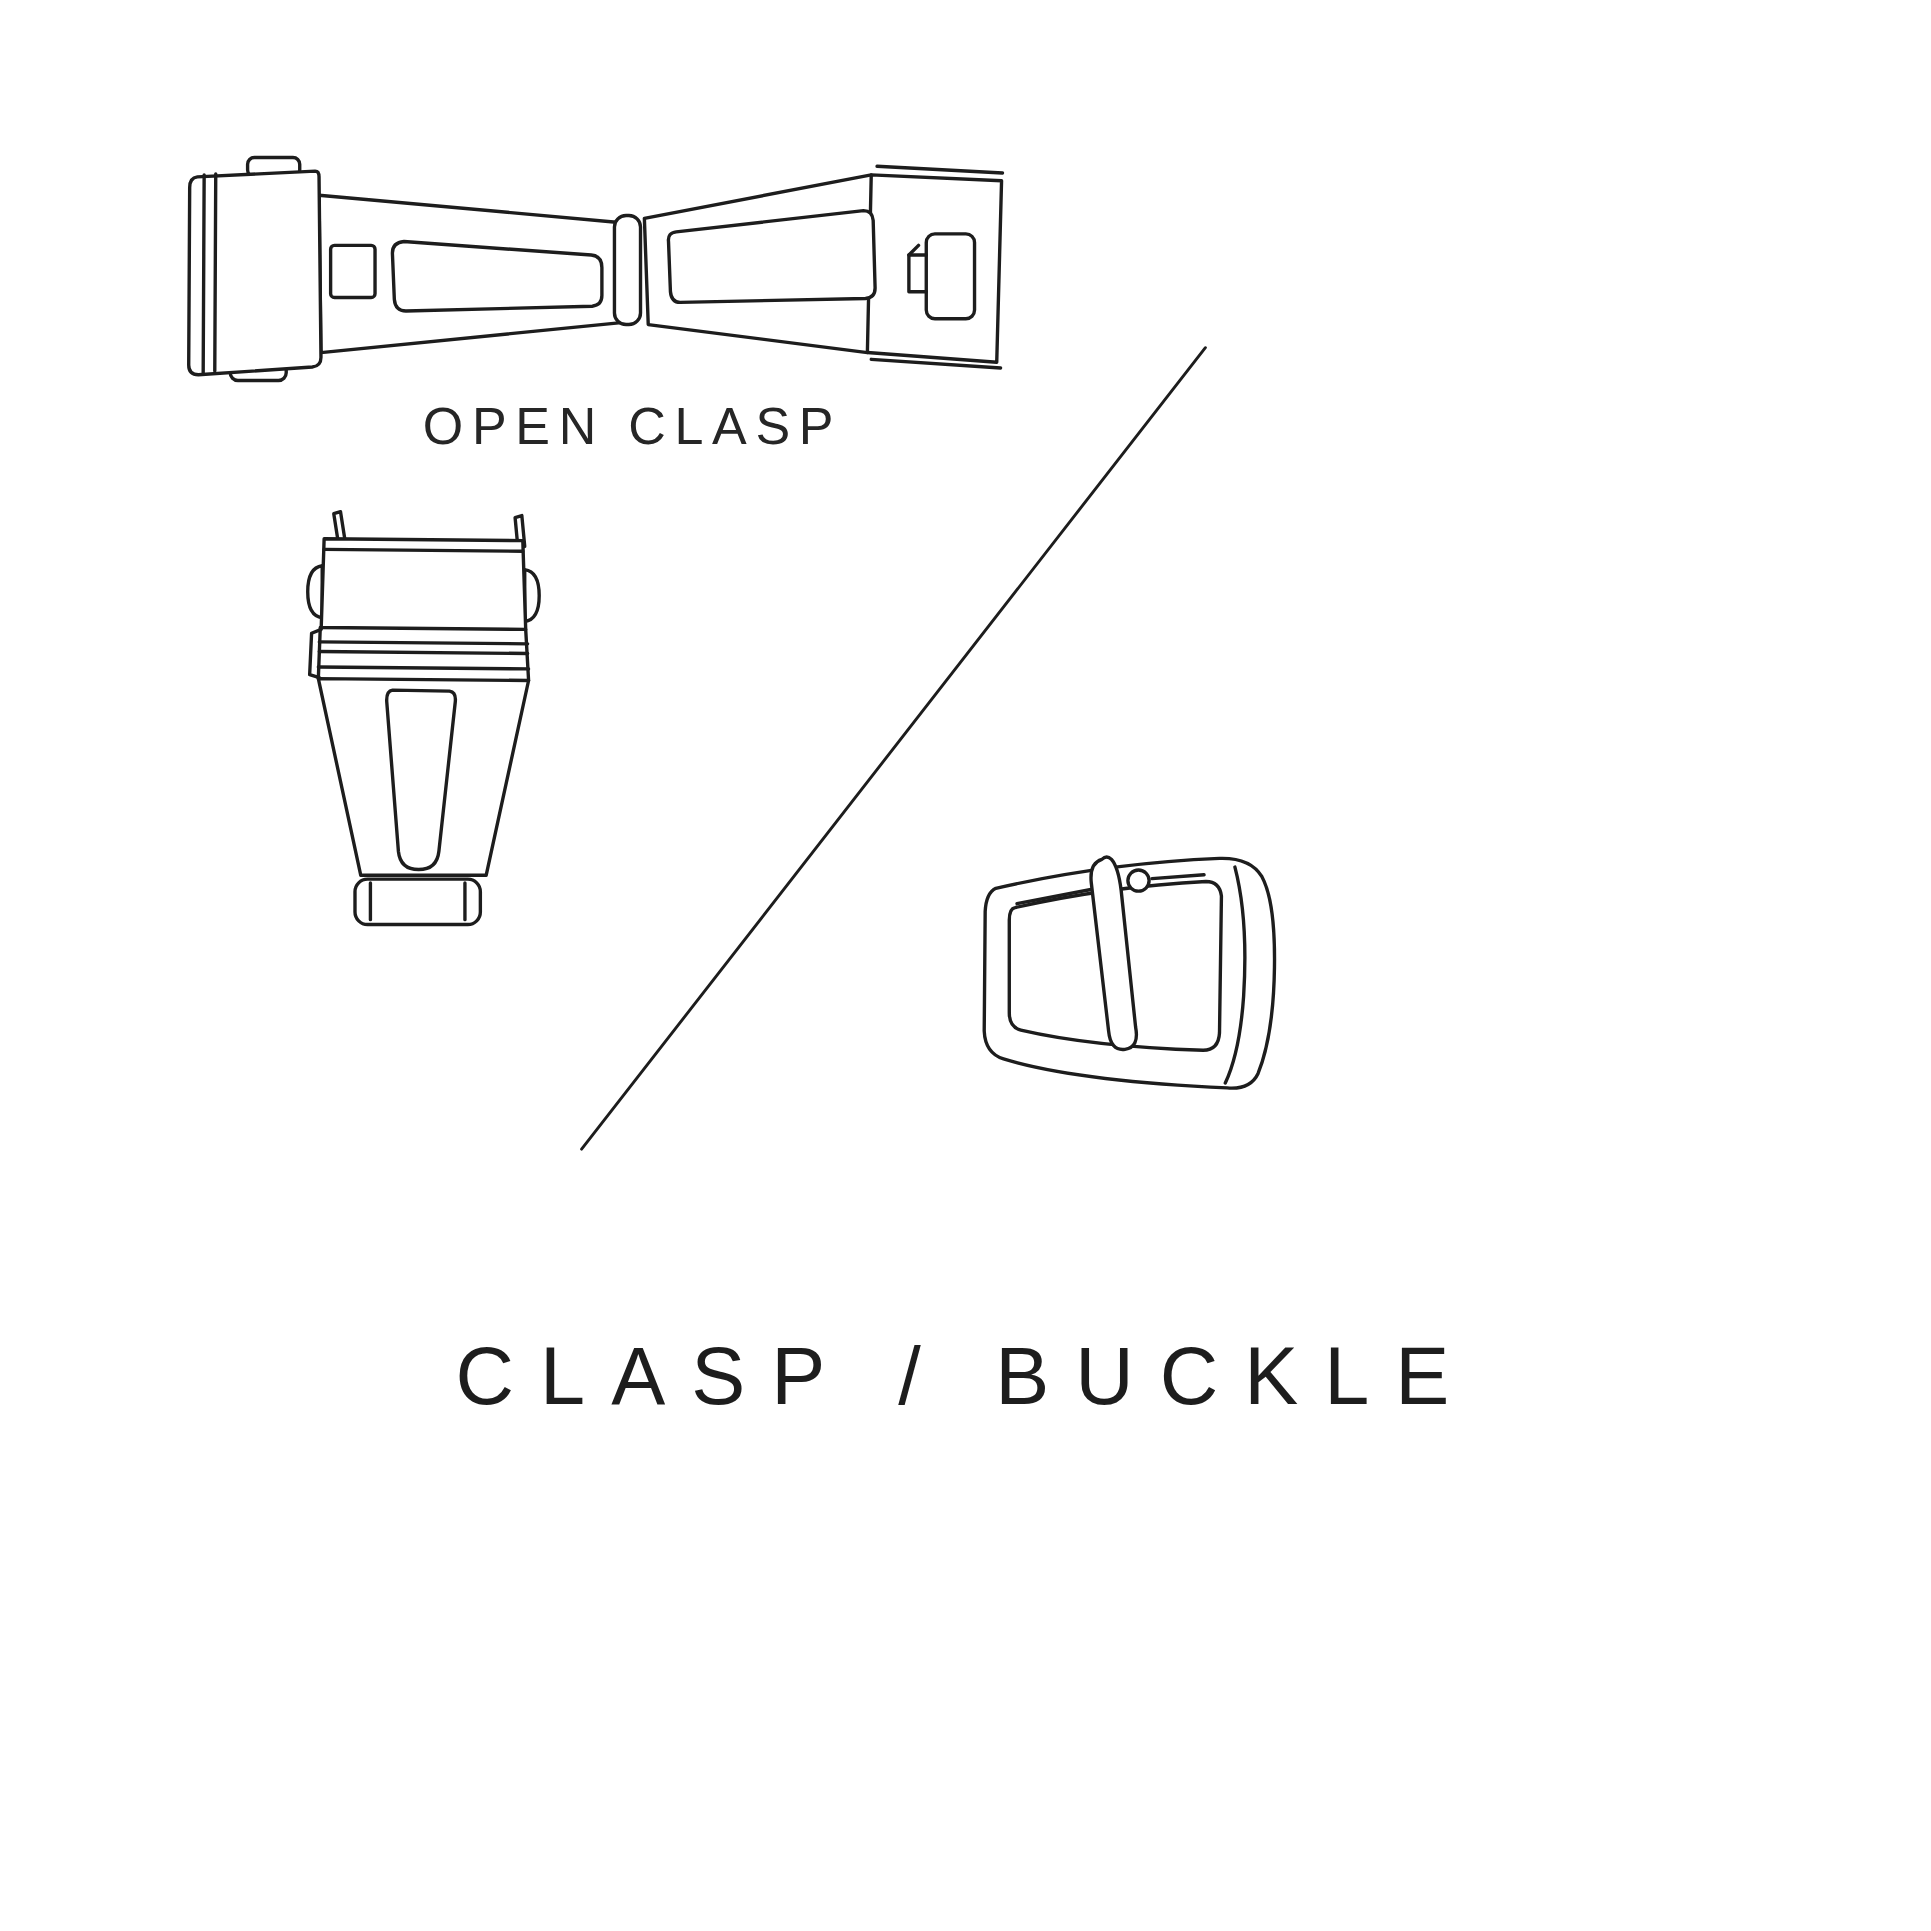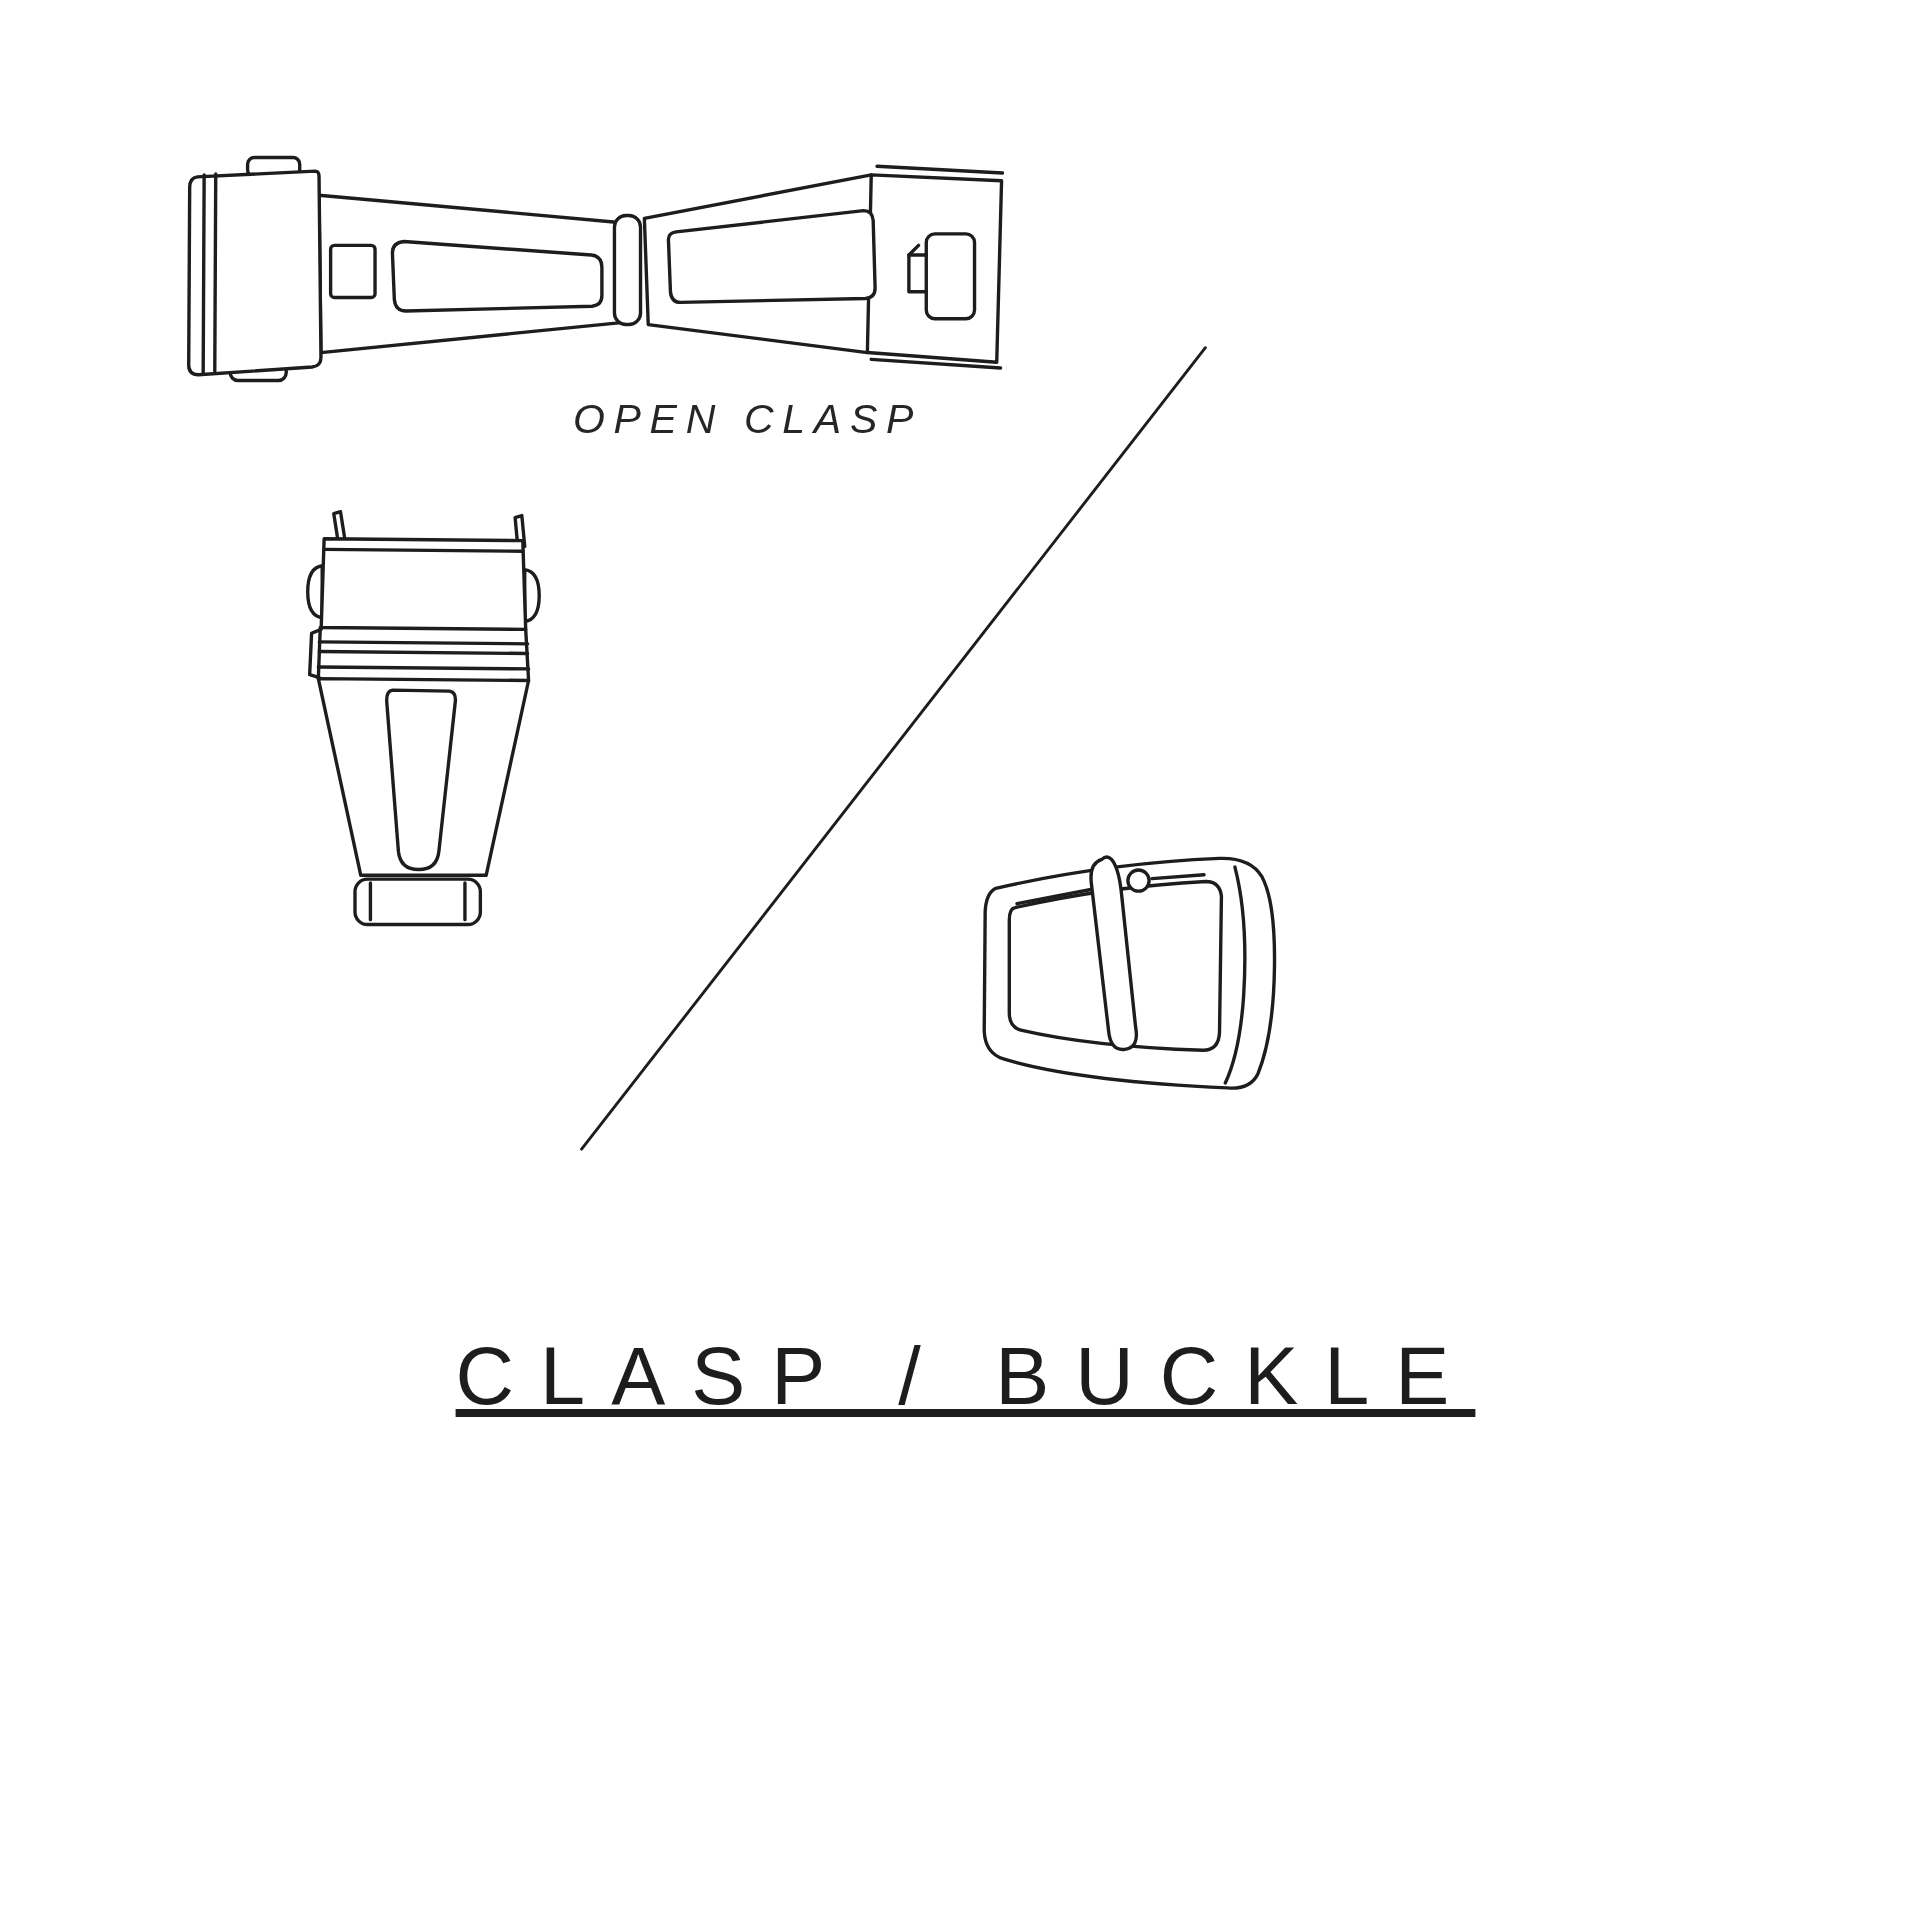--- a/index.html
+++ b/index.html
@@ -19,38 +19,36 @@
   .line-art circle{
     stroke:#1d1d1d;
     stroke-width:3.5;
     stroke-linecap:round;
     stroke-linejoin:round;
     fill:none;
   }
   .line-art .solid{fill:#ffffff;}
   .caption{
     position:absolute;
-    text-align:right;
-    font-size:41px;
+    text-align:center;
+    font-size:52px;
     letter-spacing:8.7px;
     font-weight:400;
     color:#262626;
     white-space:nowrap;
-    font-style:italic;
   }
   .diagram-title{
     position:absolute;
     top:1330px;left:0;width:1931px;
     text-align:center;
     font-size:81px;
     letter-spacing:26px;
     font-weight:400;
     color:#1d1d1d;
     white-space:nowrap;
-    text-decoration:underline;
   }
   .divider{position:absolute;left:570px;top:338px;width:647px;height:821px;}
   .divider line{stroke:#1d1d1d;stroke-width:3;stroke-linecap:round;}
 </style>
 </head>
 <body>
 
 <div class="stage">
 
   <div class="illustration line-art" style="left:174px;top:145px;width:850px;height:251px;">

